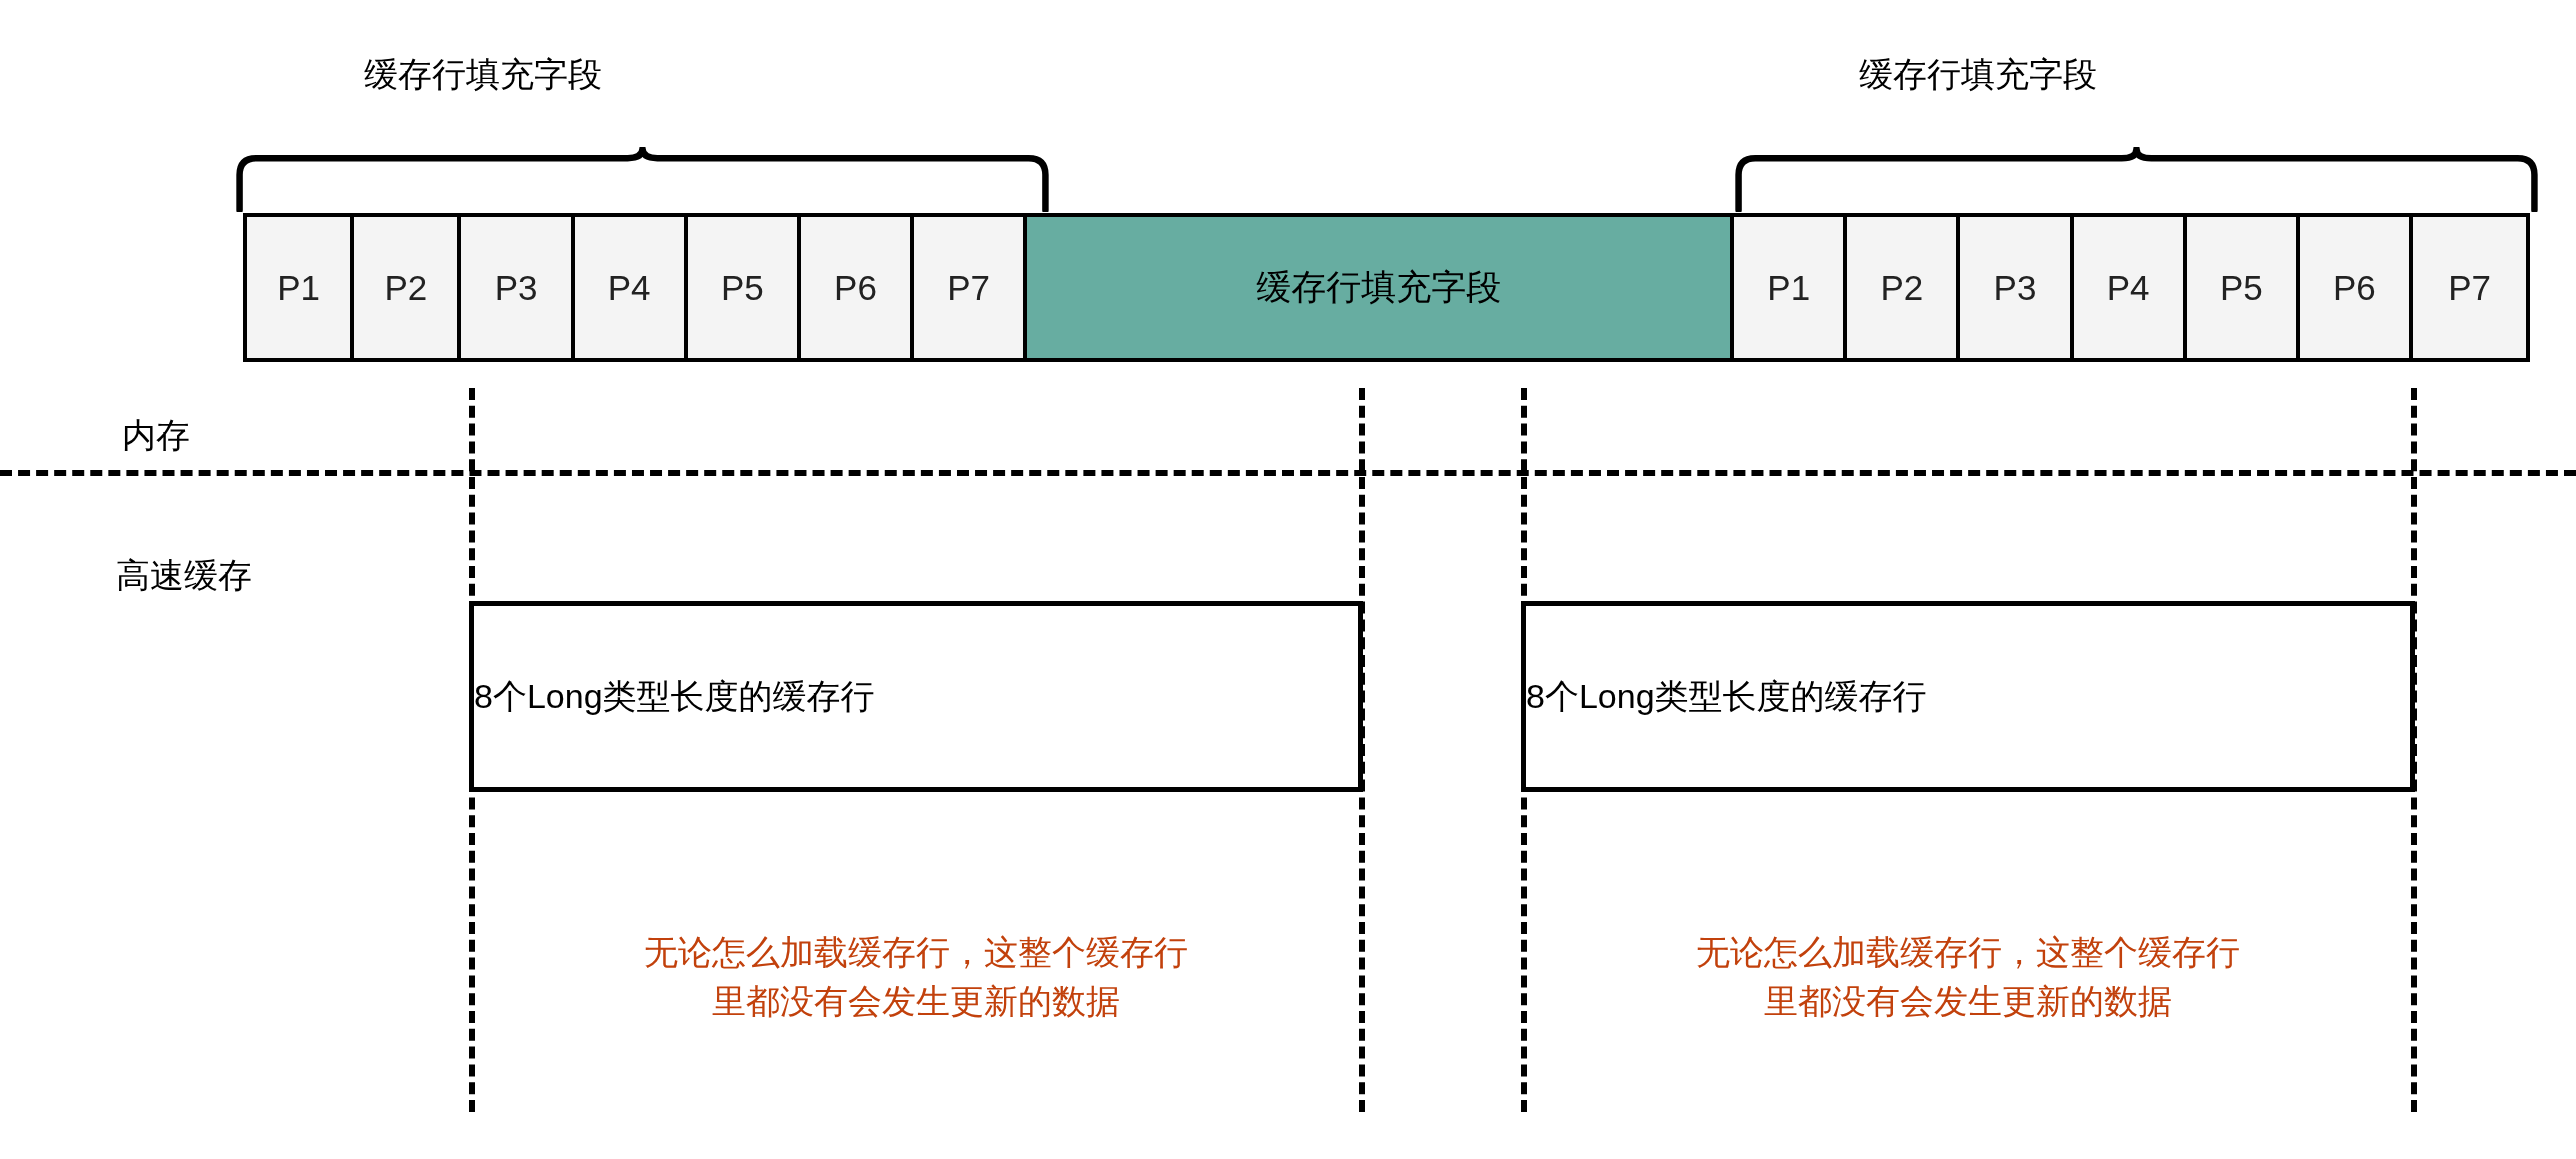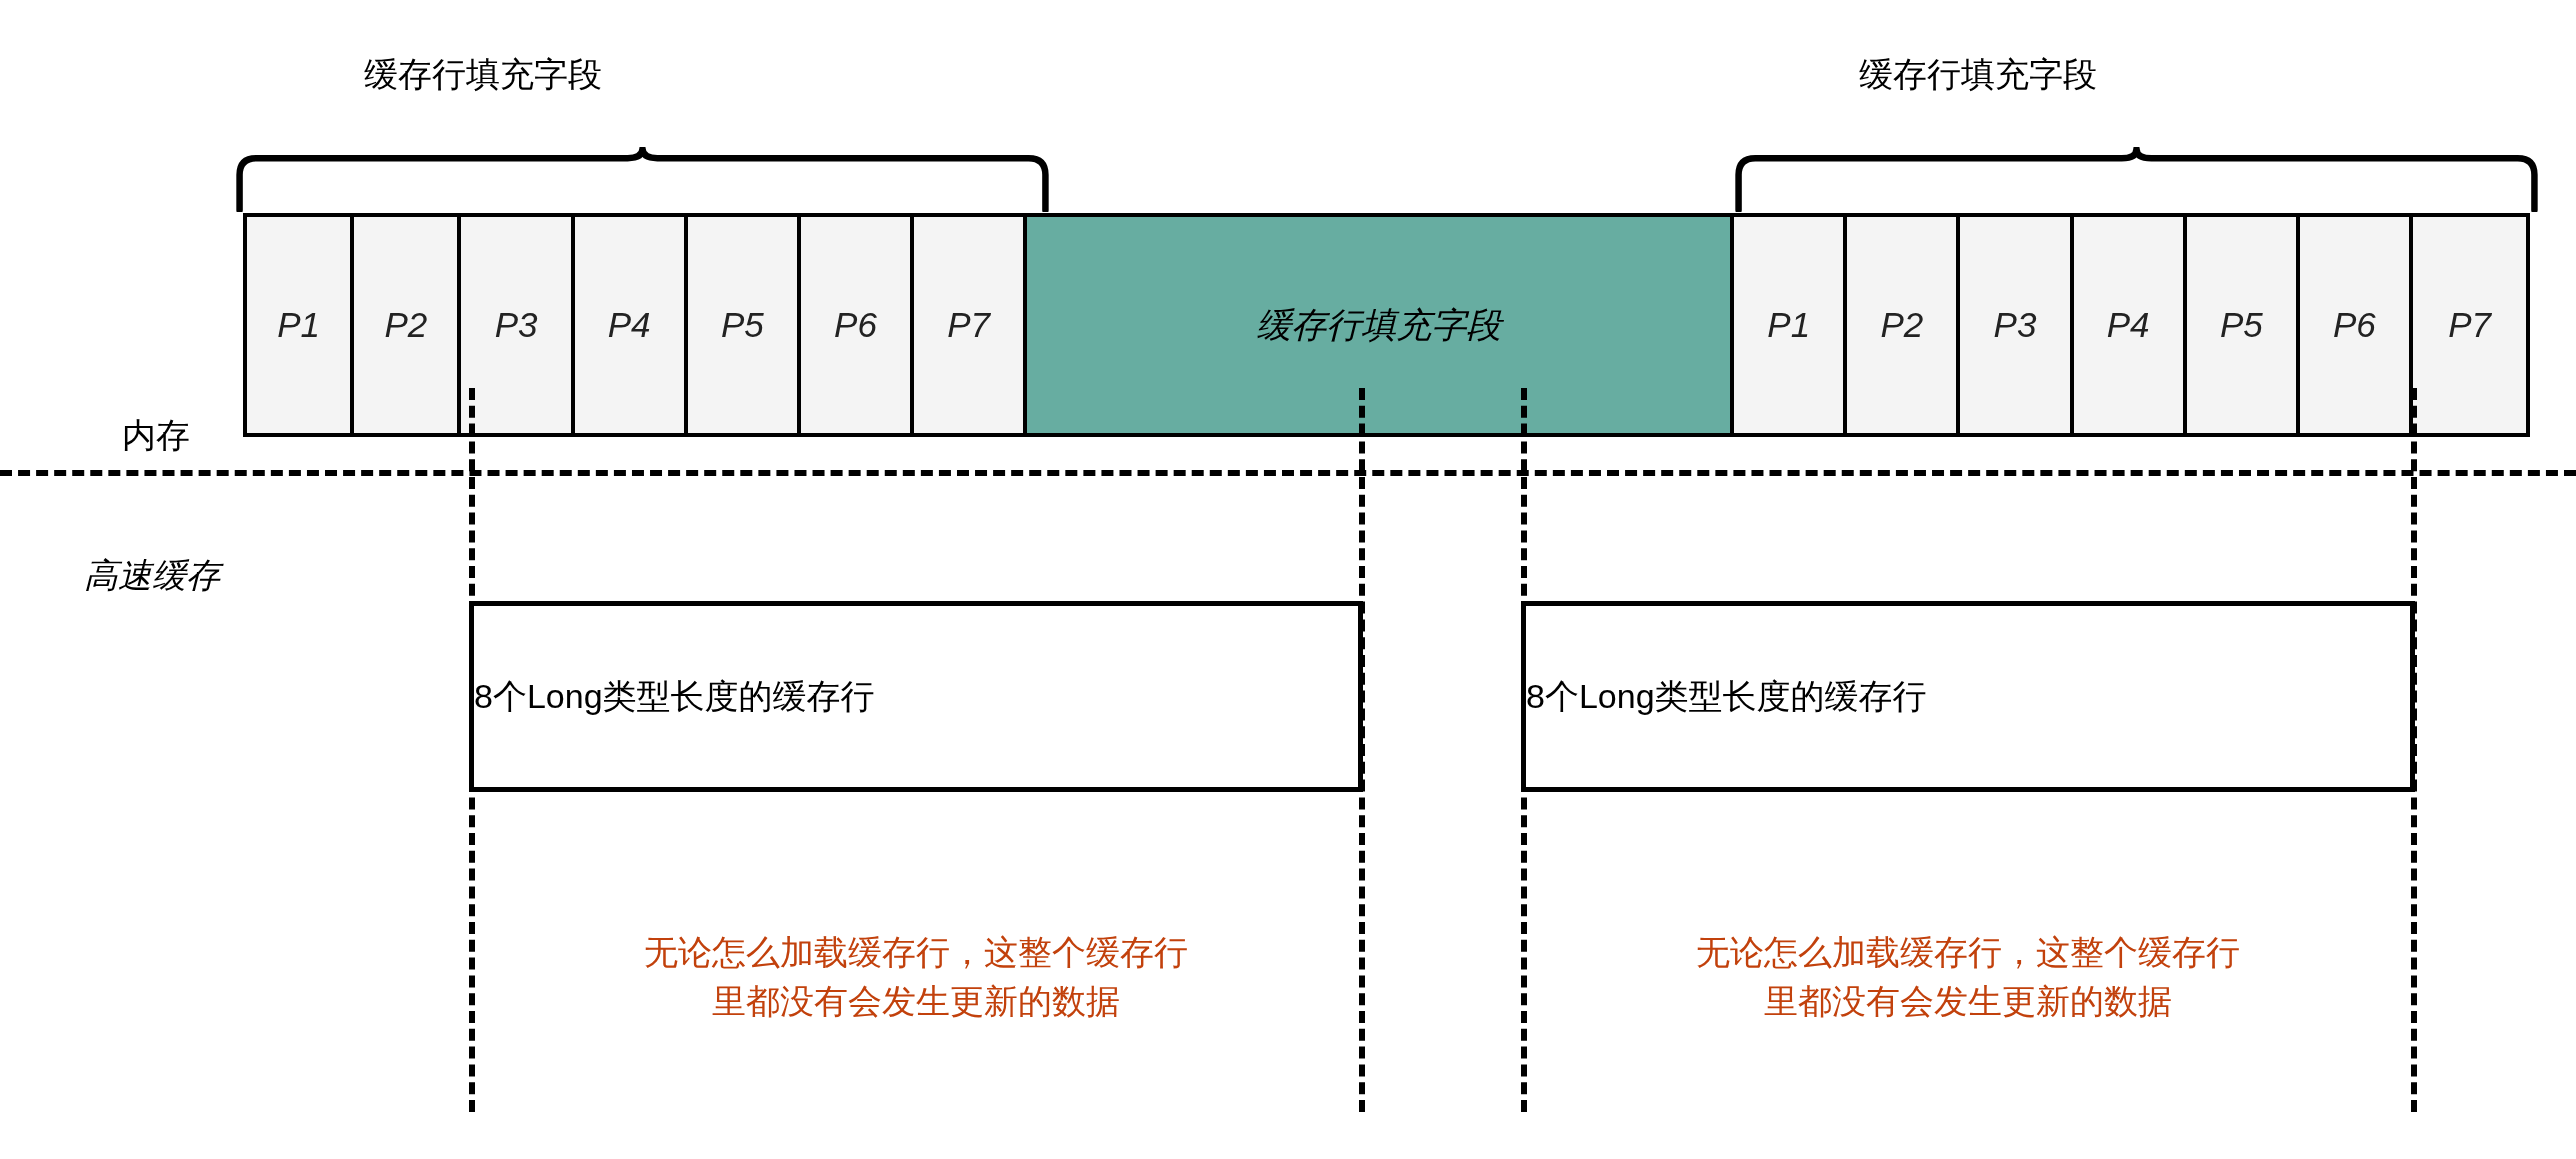--- a/index.html
+++ b/index.html
@@ -28,26 +28,25 @@
     text-align: left;
     white-space: nowrap;
   }
 
   
   #memory-bar {
     position: absolute;
     left: 243px;
     top: 213px;
     width: 2287px;
-    height: 224px;
+    height: 149px;
     border: 4.6px solid #000000;
     box-sizing: border-box;
     display: flex;
     background: #fde047;
-    font-style: italic;
   }
   .pad-cell {
     background: #f4f4f4;
     border-right: 4.6px solid #000000;
     box-sizing: border-box;
     display: flex;
     align-items: center;
     justify-content: center;
     font-size: 35px;
     color: #222;
@@ -182,21 +181,21 @@
     <div class="pad-cell" style="width:115px;">
         <span>P6</span>
       </div>
     <div class="pad-cell tail" style="width:115px;">
         <span>P7</span>
       </div>
   </div>
 
   <div class="side-label" style="left:122px; top:413px;">内存</div>
 
-  <div class="side-label" style="left:84px; top:553px;font-style:italic;">高速缓存</div>
+  <div class="side-label" style="left:116px; top:553px;">高速缓存</div>
 
   <div id="mem-cache-divider"></div>
 
   <div class="vguide" style="left:469px; top:388px; height:724px;"></div>
   <div class="vguide" style="left:1359px; top:388px; height:724px;"></div>
   <div class="vguide" style="left:1521px; top:388px; height:724px;"></div>
   <div class="vguide" style="left:2411px; top:388px; height:724px;"></div>
 
   <div class="cacheline-box" style="left:469px; top:601px; width:894px; height:191px;">
     <span>8个Long类型长度的缓存行</span>

